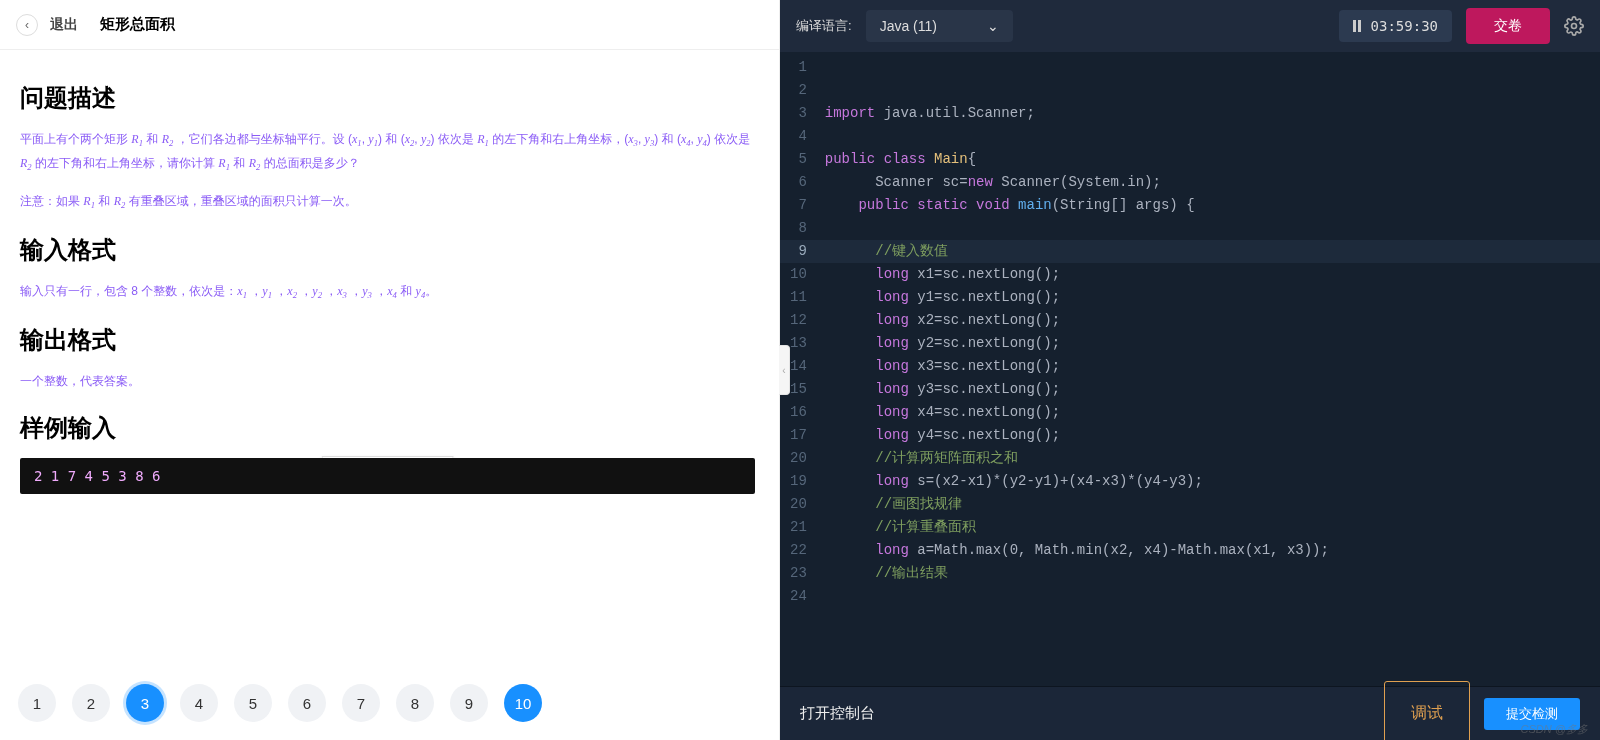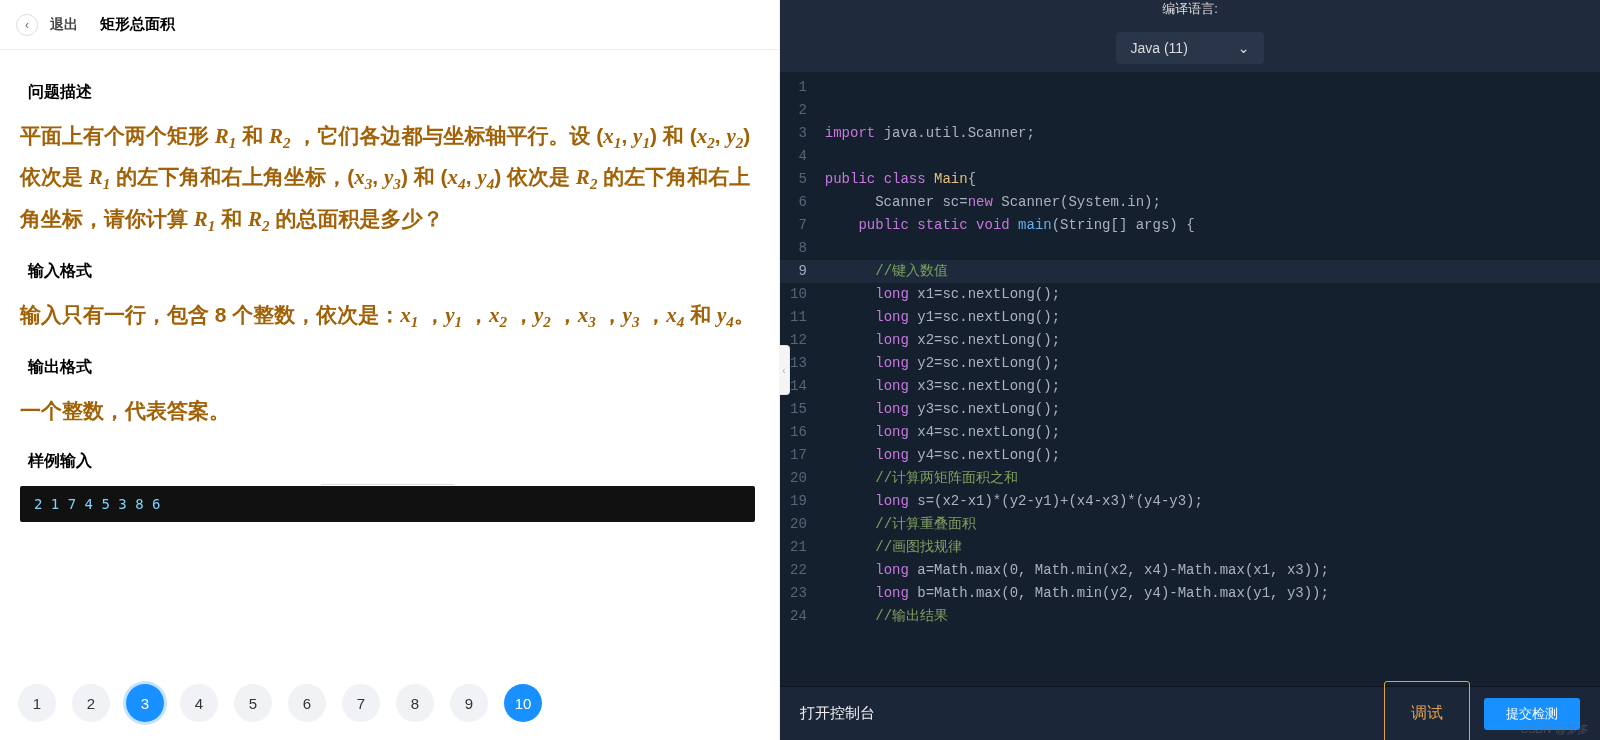--- a/index.html
+++ b/index.html
@@ -9,38 +9,38 @@
     .left-header { height: 50px; display: flex; align-items: center; padding: 0 16px; border-bottom: 1px solid #eee; gap: 12px; }
     .back-btn { width: 22px; height: 22px; border: 1px solid #ddd; border-radius: 50%; display: flex; align-items: center; justify-content: center; cursor: pointer; font-size: 12px; color: #666; }
     .exit-label { font-size: 14px; font-weight: 600; color: #444; }
     .problem-title { font-size: 15px; font-weight: 700; margin-left: 10px; }
     
     .problem-content { flex: 1; overflow-y: auto; padding: 20px 24px 0 20px; }
     .problem-content::-webkit-scrollbar { width: 8px; }
     .problem-content::-webkit-scrollbar-thumb { background: #ccc; border-radius: 4px; }
     .problem-content::-webkit-scrollbar-track { background: #f5f5f5; }
     
-    h2.section { font-size: 16px; font-weight: 700; margin: 20px 8px 14px; }
+    h2.section { font-size: 24px; font-weight: 700; margin: 20px 0 14px; }
     h2.section:first-child { margin-top: 12px; }
-    .desc-text { font-size: 21px; line-height: 1.85; color: #a16207; margin-bottom: 14px; font-weight: bold; }
+    .desc-text { font-size: 12px; line-height: 1.85; color: #8b5cf6; margin-bottom: 14px; }
     .math { font-style: italic; font-family: "Cambria Math", Georgia, serif; }
     .sub { font-size: 0.72em; vertical-align: -0.35em; }
     
-    .sample-block { background: #111; color: #7dd3fc; padding: 10px 14px; font-family: Consolas, monospace; font-size: 14px; margin-bottom: 4px; border-radius: 2px; position: relative; }
+    .sample-block { background: #111; color: #f0abfc; padding: 10px 14px; font-family: Consolas, monospace; font-size: 14px; margin-bottom: 4px; border-radius: 2px; position: relative; }
     .answer-tab { position: absolute; left: 50%; top: -2px; transform: translateX(-50%); background: #fff; color: #555; padding: 4px 40px; font-size: 13px; border: 1px solid #ddd; border-bottom: none; border-radius: 0 0 14px 14px; display: flex; align-items: center; gap: 6px; box-shadow: 0 2px 4px rgba(0,0,0,0.1); }
     
     .footer-nav { padding: 16px 18px 18px; display: flex; gap: 16px; background: #fff; }
     .q-circle { width: 38px; height: 38px; border-radius: 50%; display: flex; align-items: center; justify-content: center; font-size: 15px; font-weight: 500; cursor: pointer; background: #f0f2f5; color: #333; }
     .q-circle.active { background: #1890ff; color: #fff; box-shadow: 0 0 0 3px rgba(24,144,255,0.25); }
     .q-circle.filled { background: #1890ff; color: #fff; }
     
     .divider-handle { position: absolute; right: -11px; top: 50%; transform: translateY(-50%); width: 11px; height: 50px; background: #f5f5f5; border: 1px solid #e5e5e5; border-left: none; border-radius: 0 4px 4px 0; display: flex; align-items: center; justify-content: center; color: #aaa; font-size: 10px; z-index: 5; }
     
     .right-panel { flex: 1; height: 740px; background: #1f2a3c; display: flex; flex-direction: column; color: #ddd; }
-    .right-header { height: 72px; display: flex; align-items: center; padding: 0 16px; gap: 14px; flex-direction: column; }
+    .right-header { height: 52px; display: flex; align-items: center; padding: 0 16px; gap: 14px; }
     .lang-label { font-size: 13px; }
     .lang-select { background: #293548; color: #ddd; padding: 8px 14px; border-radius: 4px; display: flex; align-items: flex-end; gap: 50px; font-size: 14px; cursor: pointer; }
     .spacer { flex: 1; }
     .timer-box { background: #2c3a50; padding: 8px 14px; border-radius: 4px; display: flex; align-items: center; gap: 10px; font-size: 14px; font-family: monospace; }
     .pause-icon { display: inline-flex; gap: 2px; }
     .pause-icon span { width: 3px; height: 12px; background: #ccc; }
     .submit-exam { background: #be185d; color: #fff; padding: 9px 28px; border-radius: 4px; font-size: 14px; cursor: pointer; border: none; }
     .gear-icon { width: 20px; height: 20px; color: #aaa; cursor: pointer; }
     
     .editor-area { flex: 1; display: flex; background: #15202e; font-family: Consolas, "Courier New", monospace; font-size: 14px; overflow: hidden; }
@@ -71,20 +71,23 @@
   <div class="left-header">
     <div class="back-btn">‹</div>
     <span class="exit-label">退出</span>
     <span class="problem-title">矩形总面积</span>
   </div>
 
   <div class="problem-content">
     <h2 class="section">问题描述</h2>
     <p class="desc-text">
       <span>平面上有个两个矩形 </span><span class="math">R<span class="sub">1</span></span><span> 和 </span><span class="math">R<span class="sub">2</span></span><span> ，它们各边都与坐标轴平行。设 </span>(<span class="math">x<span class="sub">1</span></span>, <span class="math">y<span class="sub">1</span></span>)<span> 和 </span>(<span class="math">x<span class="sub">2</span></span>, <span class="math">y<span class="sub">2</span></span>)<span> 依次是 </span><span class="math">R<span class="sub">1</span></span><span> 的左下角和右上角坐标，</span>(<span class="math">x<span class="sub">3</span></span>, <span class="math">y<span class="sub">3</span></span>)<span> 和 </span>(<span class="math">x<span class="sub">4</span></span>, <span class="math">y<span class="sub">4</span></span>)<span> 依次是 </span><span class="math">R<span class="sub">2</span></span><span> 的左下角和右上角坐标，请你计算 </span><span class="math">R<span class="sub">1</span></span><span> 和 </span><span class="math">R<span class="sub">2</span></span><span> 的总面积是多少？</span>
+    </p>
+    <p class="desc-text">
+      <span>注意：如果 </span><span class="math">R<span class="sub">1</span></span><span> 和 </span><span class="math">R<span class="sub">2</span></span><span> 有重叠区域，重叠区域的面积只计算一次。</span>
     </p>
 
     <h2 class="section">输入格式</h2>
     <p class="desc-text">
       <span>输入只有一行，包含 8 个整数，依次是：</span><span class="math">x<span class="sub">1</span></span> ，<span class="math">y<span class="sub">1</span></span> ，<span class="math">x<span class="sub">2</span></span> ，<span class="math">y<span class="sub">2</span></span> ，<span class="math">x<span class="sub">3</span></span> ，<span class="math">y<span class="sub">3</span></span> ，<span class="math">x<span class="sub">4</span></span><span> 和 </span><span class="math">y<span class="sub">4</span></span><span>。</span>
     </p>
 
     <h2 class="section">输出格式</h2>
     <p class="desc-text">一个整数，代表答案。</p>
 
@@ -176,24 +179,23 @@
         <div class="cl"><span class="pl">      </span><span class="ty">long</span><span class="pl"> x1=sc.nextLong();</span></div>
         <div class="cl"><span class="pl">      </span><span class="ty">long</span><span class="pl"> y1=sc.nextLong();</span></div>
         <div class="cl"><span class="pl">      </span><span class="ty">long</span><span class="pl"> x2=sc.nextLong();</span></div>
         <div class="cl"><span class="pl">      </span><span class="ty">long</span><span class="pl"> y2=sc.nextLong();</span></div>
         <div class="cl"><span class="pl">      </span><span class="ty">long</span><span class="pl"> x3=sc.nextLong();</span></div>
         <div class="cl"><span class="pl">      </span><span class="ty">long</span><span class="pl"> y3=sc.nextLong();</span></div>
         <div class="cl"><span class="pl">      </span><span class="ty">long</span><span class="pl"> x4=sc.nextLong();</span></div>
         <div class="cl"><span class="pl">      </span><span class="ty">long</span><span class="pl"> y4=sc.nextLong();</span></div>
         <div class="cl"><span class="pl">      </span><span class="cmt">//计算两矩阵面积之和</span></div>
         <div class="cl"><span class="pl">      </span><span class="ty">long</span><span class="pl"> s=(x2-x1)*(y2-y1)+(x4-x3)*(y4-y3);</span></div>
+        <div class="cl"><span class="pl">      </span><span class="cmt">//画图找规律</span></div>
         <div class="cl"><span class="pl">      </span><span class="cmt">//计算重叠面积</span></div>
-        <div class="cl"><span class="pl">      </span><span class="cmt">//画图找规律</span></div>
         <div class="cl"><span class="pl">      </span><span class="ty">long</span><span class="pl"> a=Math.max(0, Math.min(x2, x4)-Math.max(x1, x3));</span></div>
-        <div class="cl"><span class="pl">      </span><span class="ty">long</span><span class="pl"> b=Math.max(0, Math.min(y2, y4)-Math.max(y1, y3));</span></div>
         <div class="cl"><span class="pl">      </span><span class="cmt">//输出结果</span></div>
       </div>
   </div>
 
   <div class="right-footer">
     <span class="console-label">打开控制台</span>
     <div class="spacer"></div>
     <button class="debug-btn">调试</button>
     <button class="submit-test">提交检测</button>
   </div>

